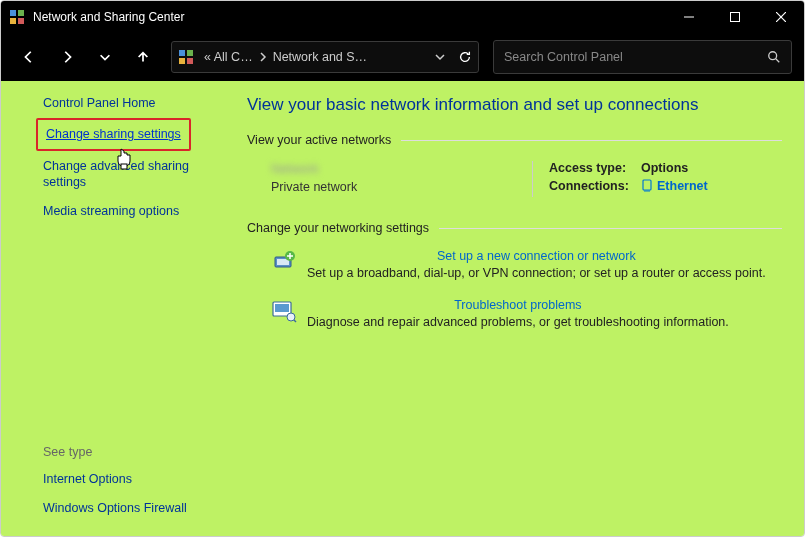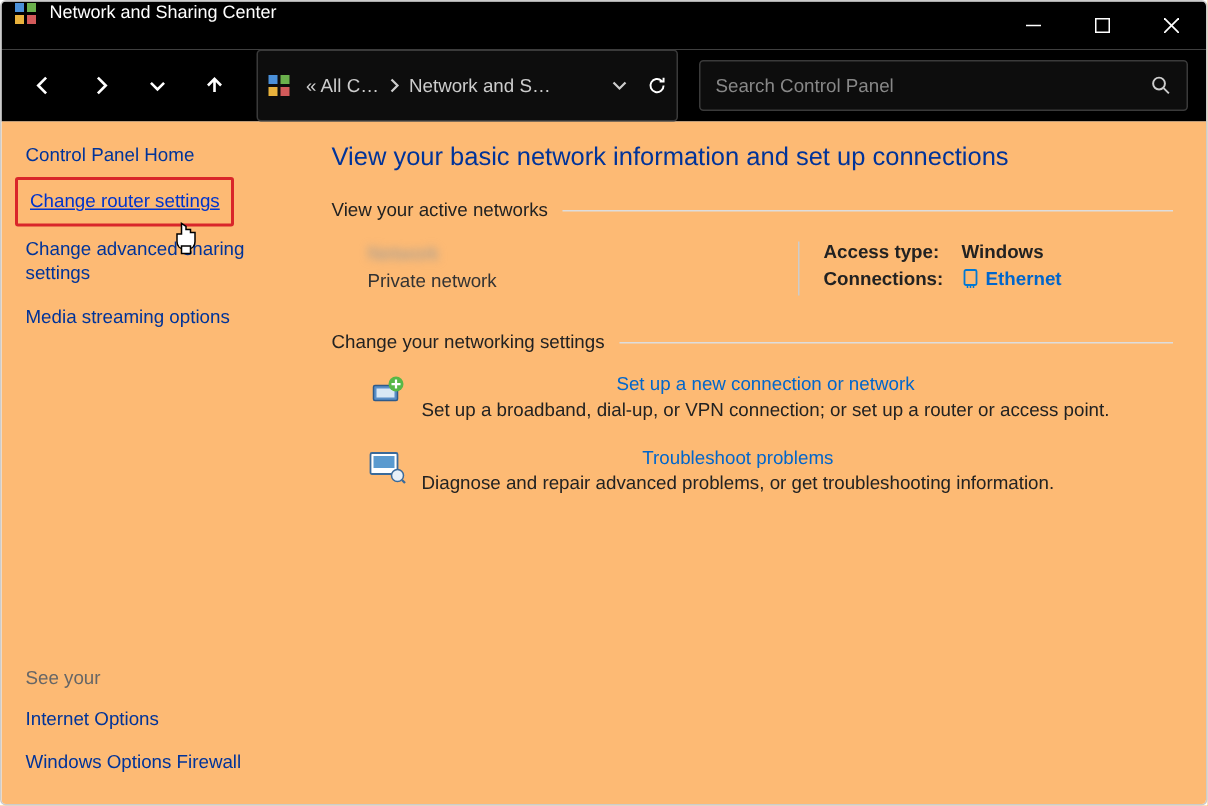--- a/index.html
+++ b/index.html
@@ -1,39 +1,39 @@
 <!DOCTYPE html>
 <html><head>
   <meta charset="utf-8">
   <style>
     * { margin: 0; padding: 0; box-sizing: border-box; font-family: "Segoe UI", Tahoma, sans-serif; }
     body { width: 805px; height: 537px; background: #fff; overflow: hidden; border: 1px solid #ccc; border-radius: 4px; }
     
-    .titlebar { background: #000; height: 32px; display: flex; align-items: flex-start; padding: 0 0 0 8px; color: #fff; }
+    .titlebar { background: #000; height: 32px; display: flex; align-items: center; padding: 0 0 0 8px; color: #fff; }
     .titlebar-icon { width: 16px; height: 16px; margin-right: 8px; }
     .titlebar-title { font-size: 12px; flex: 1; }
     .win-controls { display: flex; height: 100%; }
     .win-btn { width: 46px; display: flex; align-items: center; justify-content: center; color: #fff; }
     .win-btn svg { width: 10px; height: 10px; }
 
     .navbar { background: #000; height: 48px; display: flex; align-items: center; padding: 0 12px; gap: 6px; }
     .nav-arrow { width: 32px; height: 32px; display: flex; align-items: center; justify-content: center; color: #fff; border-radius: 4px; }
     .nav-arrow svg { width: 14px; height: 14px; }
-    .addr-bar { flex: 1; height: 48px; background: #0d0d0d; border: 1px solid #3a3a3a; border-radius: 3px; display: flex; align-items: center; padding: 0 6px; color: #ccc; font-size: 12.5px; min-width: 0; margin-left: 6px; }
+    .addr-bar { flex: 1; height: 32px; background: #0d0d0d; border: 1px solid #3a3a3a; border-radius: 3px; display: flex; align-items: center; padding: 0 6px; color: #ccc; font-size: 12.5px; min-width: 0; margin-left: 6px; }
     .addr-icon { width: 16px; height: 16px; margin-right: 6px; flex-shrink: 0; }
     .addr-seg { white-space: nowrap; margin: 0 4px; }
     .addr-chev { margin: 0 2px; flex-shrink: 0; }
     .addr-right { margin-left: auto; display: flex; align-items: center; gap: 12px; }
-    .search-bar { width: 326px; height: 32px; background: #0d0d0d; border: 1px solid #3a3a3a; border-radius: 3px; display: flex; align-items: center; padding: 16px 10px; margin-left: 8px; }
+    .search-bar { width: 299px; height: 32px; background: #0d0d0d; border: 1px solid #3a3a3a; border-radius: 3px; display: flex; align-items: center; padding: 16px 10px; margin-left: 8px; }
     .search-bar input { flex: 1; background: transparent; border: none; outline: none; color: #aaa; font-size: 12.5px; }
     .search-bar input::placeholder { color: #888; }
     .search-icon { color: #ccc; }
     .refresh-icon { color: #fff; }
 
-    .content { display: flex; height: calc(100% - 80px); background: #fdba74; }
+    .content { display: flex; height: calc(100% - 80px); background: #bef264; padding-left: 26px; }
     
     .sidebar { width: 210px; padding: 14px 16px; display: flex; flex-direction: column; }
     .side-link { color: #003399; font-size: 12.5px; margin-bottom: 13px; cursor: pointer; display: block; line-height: 1.3; }
     .side-link.highlight { color: #0033cc; text-decoration: underline; padding: 2px 3px; }
     .highlight-box { border: 2px solid #d9262a; border-radius: 2px; padding: 4px 5px; margin: -6px -7px 7px -7px; width: fit-content; }
     .side-spacer { flex: 1; }
     .see-also { color: #666; font-size: 12.5px; margin-bottom: 12px; }
 
     .main { flex: 1; padding: 14px 22px 14px 10px; }
     .main-heading { color: #003399; font-size: 17px; font-weight: 400; margin-bottom: 18px; }
@@ -144,47 +144,47 @@
         <line x1="10" y1="10" x2="14" y2="14" stroke="currentColor" stroke-width="1.5"></line>
       </svg>
   </div>
 </div>
 
 <div class="content">
 
   <div class="sidebar">
     <span class="side-link">Control Panel Home</span>
     <div class="highlight-box">
-      <span class="side-link highlight" style="margin-bottom:0">Change router settings</span>
+      <span class="side-link highlight" style="margin-bottom:0">Change sharing settings</span>
     </div>
     <span class="side-link">Change advanced sharing settings</span>
     <span class="side-link">Media streaming options</span>
     <div class="side-spacer"></div>
-    <span class="see-also">See your</span>
+    <span class="see-also">See type</span>
     <span class="side-link">Internet Options</span>
     <span class="side-link" style="margin-bottom:6px">Windows Options Firewall</span>
   </div>
 
   <div class="main">
     <div class="main-heading">View your basic network information and set up connections</div>
 
     <div class="section-header">
       <span class="label">View your active networks</span>
       <div class="rule"></div>
     </div>
 
     <div class="active-net">
       <div class="net-left">
         <div class="net-name">Network</div>
         <div class="net-type">Private network</div>
       </div>
       <div class="net-right">
         <div class="net-row">
           <span class="k">Access type:</span>
-          <span class="v">Windows</span>
+          <span class="v">Options</span>
         </div>
         <div class="net-row">
           <span class="k">Connections:</span>
           <svg class="eth-icon" width="12" height="14" viewBox="0 0 12 14">
               <rect x="2" y="1" width="8" height="10" rx="1" fill="none" stroke="#0078d4" stroke-width="1.2"></rect>
               <line x1="4" y1="11" x2="4" y2="13" stroke="#0078d4"></line>
               <line x1="6" y1="11" x2="6" y2="13" stroke="#0078d4"></line>
               <line x1="8" y1="11" x2="8" y2="13" stroke="#0078d4"></line>
             </svg>
           <span class="v link">Ethernet</span>

